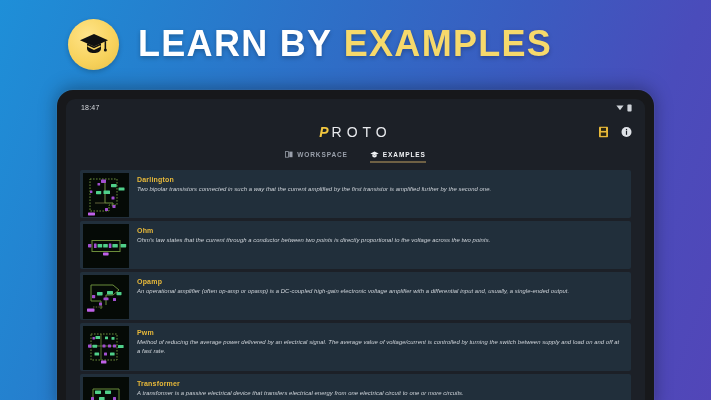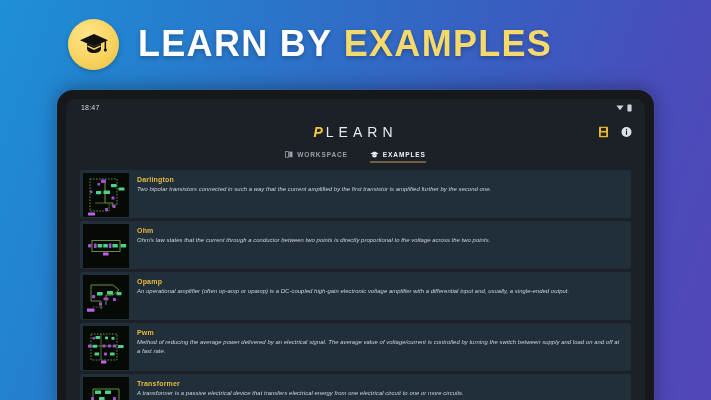--- a/index.html
+++ b/index.html
@@ -204,21 +204,21 @@
           <svg width="5" height="8" viewBox="0 0 5 8">
               <rect x="0.4" y="0.4" width="4.2" height="7.2" rx="1" fill="#cfd3d9"></rect>
             </svg>
         </span>
       </span>
     </div>
 
     <div class="appbar">
       <div class="brand">
         <span class="p">P</span>
-          <span>LEARN</span>
+          <span>ROTO</span>
       </div>
       <div class="appbar-actions">
         <span class="icon-btn">
           <svg width="9" height="11" viewBox="0 0 9 11">
             <rect x="0" y="0" width="9" height="11" rx="1" fill="#e8b93a"></rect>
             <rect x="2" y="1.4" width="5" height="3" fill="#2a2512"></rect>
             <rect x="1.8" y="6" width="5.4" height="3.4" fill="#2a2512"></rect>
           </svg>
         </span>
         <span class="icon-btn">

